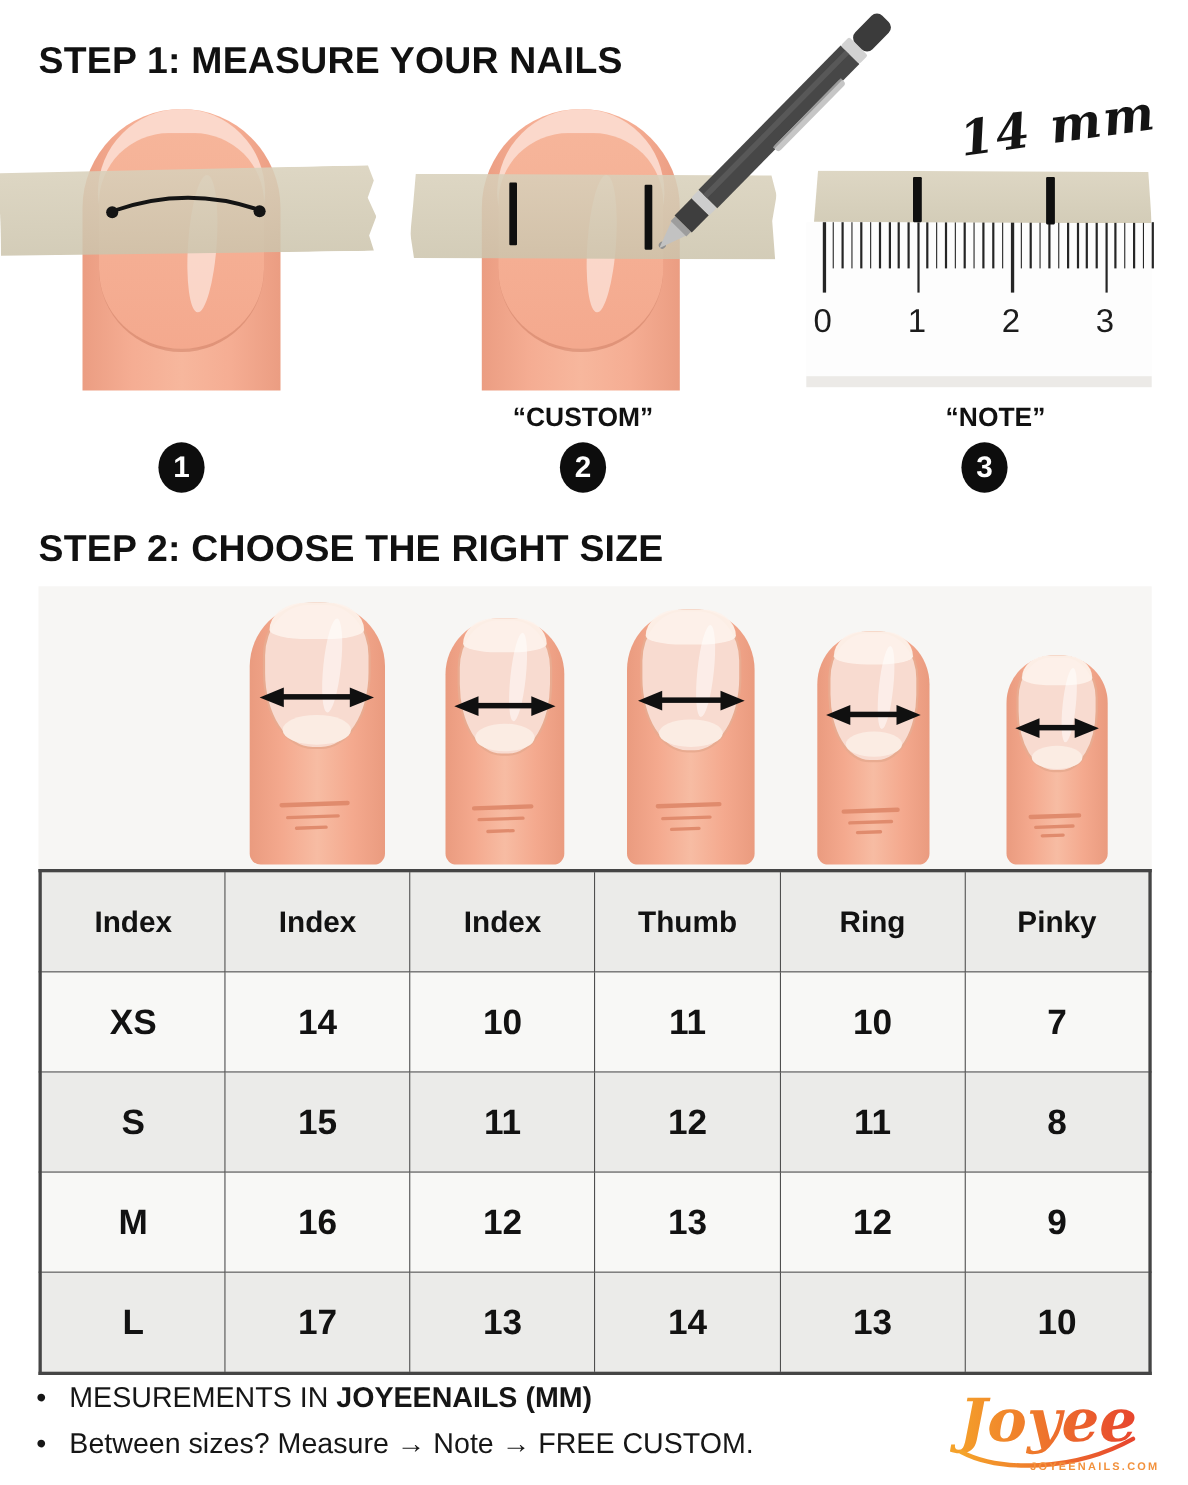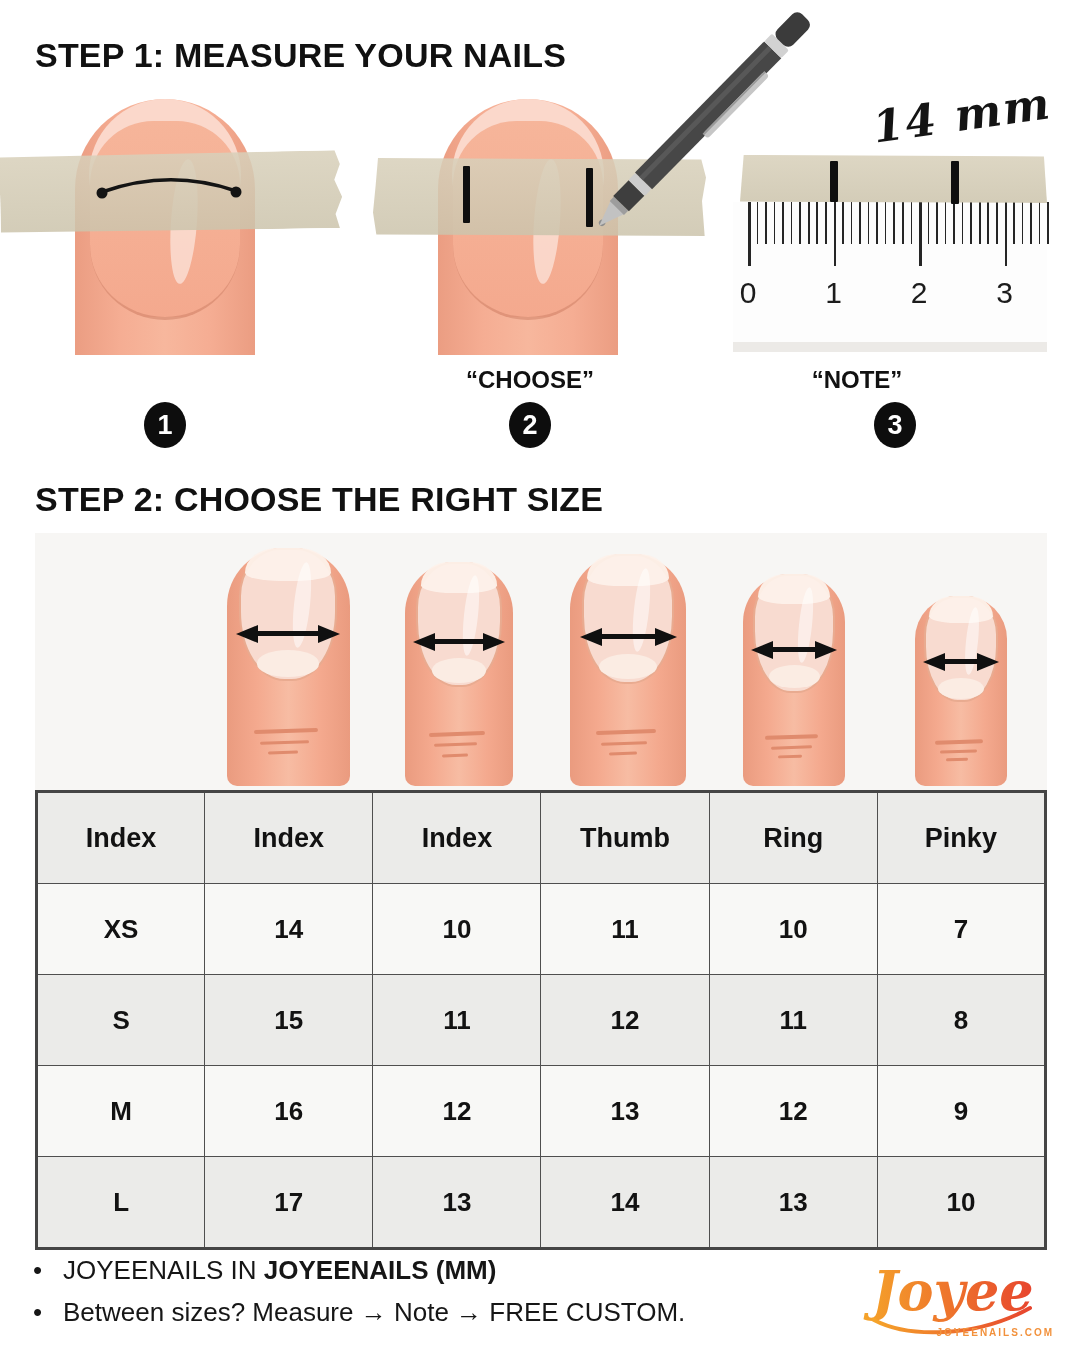--- a/index.html
+++ b/index.html
@@ -52,21 +52,21 @@
   .f-arrowshaft{position:absolute;left:11px;right:11px;top:8px;height:5px;background:#101010;}
   .ah{position:absolute;width:0;height:0;border-top:9px solid transparent;border-bottom:9px solid transparent;top:1.5px;}
   .ah-l{left:0;border-right:22px solid #101010;}
   .ah-r{right:0;border-left:22px solid #101010;}
 
   
   #sizetable{position:absolute;left:35px;top:790px;width:1012px;height:445px;border-collapse:collapse;
              table-layout:fixed;border:3px solid #454545;}
   #sizetable th,#sizetable td{border:1.6px solid #4f4f4f;text-align:center;vertical-align:middle;color:#121212;}
   #sizetable th{background:#ebebe9;font-size:27px;font-weight:700;height:88px;}
-  #sizetable td{font-size:26px;font-weight:700;height:88px;}
+  #sizetable td{font-size:32px;font-weight:700;height:88px;}
   tr.light td{background:#f8f8f6;}
   tr.gray td{background:#ebebe9;}
 
   
   .notes{position:absolute;left:33px;top:1249px;font-size:26px;color:#161616;}
   .note-line{display:flex;align-items:flex-start;line-height:42px;}
   .bullet{width:30px;font-size:26px;}
   .logo{position:absolute;left:858px;top:1254px;}
 </style>
 </head>
@@ -157,22 +157,22 @@
         <div class="rnum" style="left: 84.5px;">1</div>
         <div class="rnum" style="left: 170px;">2</div>
         <div class="rnum" style="left: 255.5px;">3</div>
       </div>
   </div>
   <div class="ruler-base"></div>
   <div class="tape tape3"></div>
   <div class="mark" style="left:830px;top:161px;width:8px;height:41px;"></div>
   <div class="mark" style="left:951px;top:161px;width:8px;height:43px;"></div>
 
-  <div class="cap" style="left:365px;">“CHOOSE”</div>
-  <div class="cap" style="left:692px;">“NOTE”</div>
+  <div class="cap" style="left:365px;">“CUSTOM”</div>
+  <div class="cap" style="left:740px;">“NOTE”</div>
   <div class="badge" style="left:144px;">1</div>
   <div class="badge" style="left:509px;">2</div>
   <div class="badge" style="left:874px;">3</div>
 
   <div class="title t2">STEP 2: CHOOSE THE RIGHT SIZE</div>
   <div class="panel"></div>
 
   <table id="sizetable">
     <thead>
         <tr>
@@ -216,21 +216,21 @@
           <td>14</td>
           <td>13</td>
           <td>10</td>
         </tr>
       </tbody>
   </table>
 
   <div class="notes">
     <div class="note-line">
       <span class="bullet">•</span>
-      <span><span>JOYEENAILS IN </span><b>JOYEENAILS (MM)</b></span>
+      <span><span>MESUREMENTS IN </span><b>JOYEENAILS (MM)</b></span>
     </div>
     <div class="note-line">
       <span class="bullet">•</span>
       <span>Between sizes? Measure → Note → FREE CUSTOM.</span>
     </div>
   </div>
 
   <svg class="logo" width="200" height="94" viewBox="0 0 200 94">
     <defs>
       <linearGradient id="lg" x1="0" y1="0" x2="1" y2="0">

